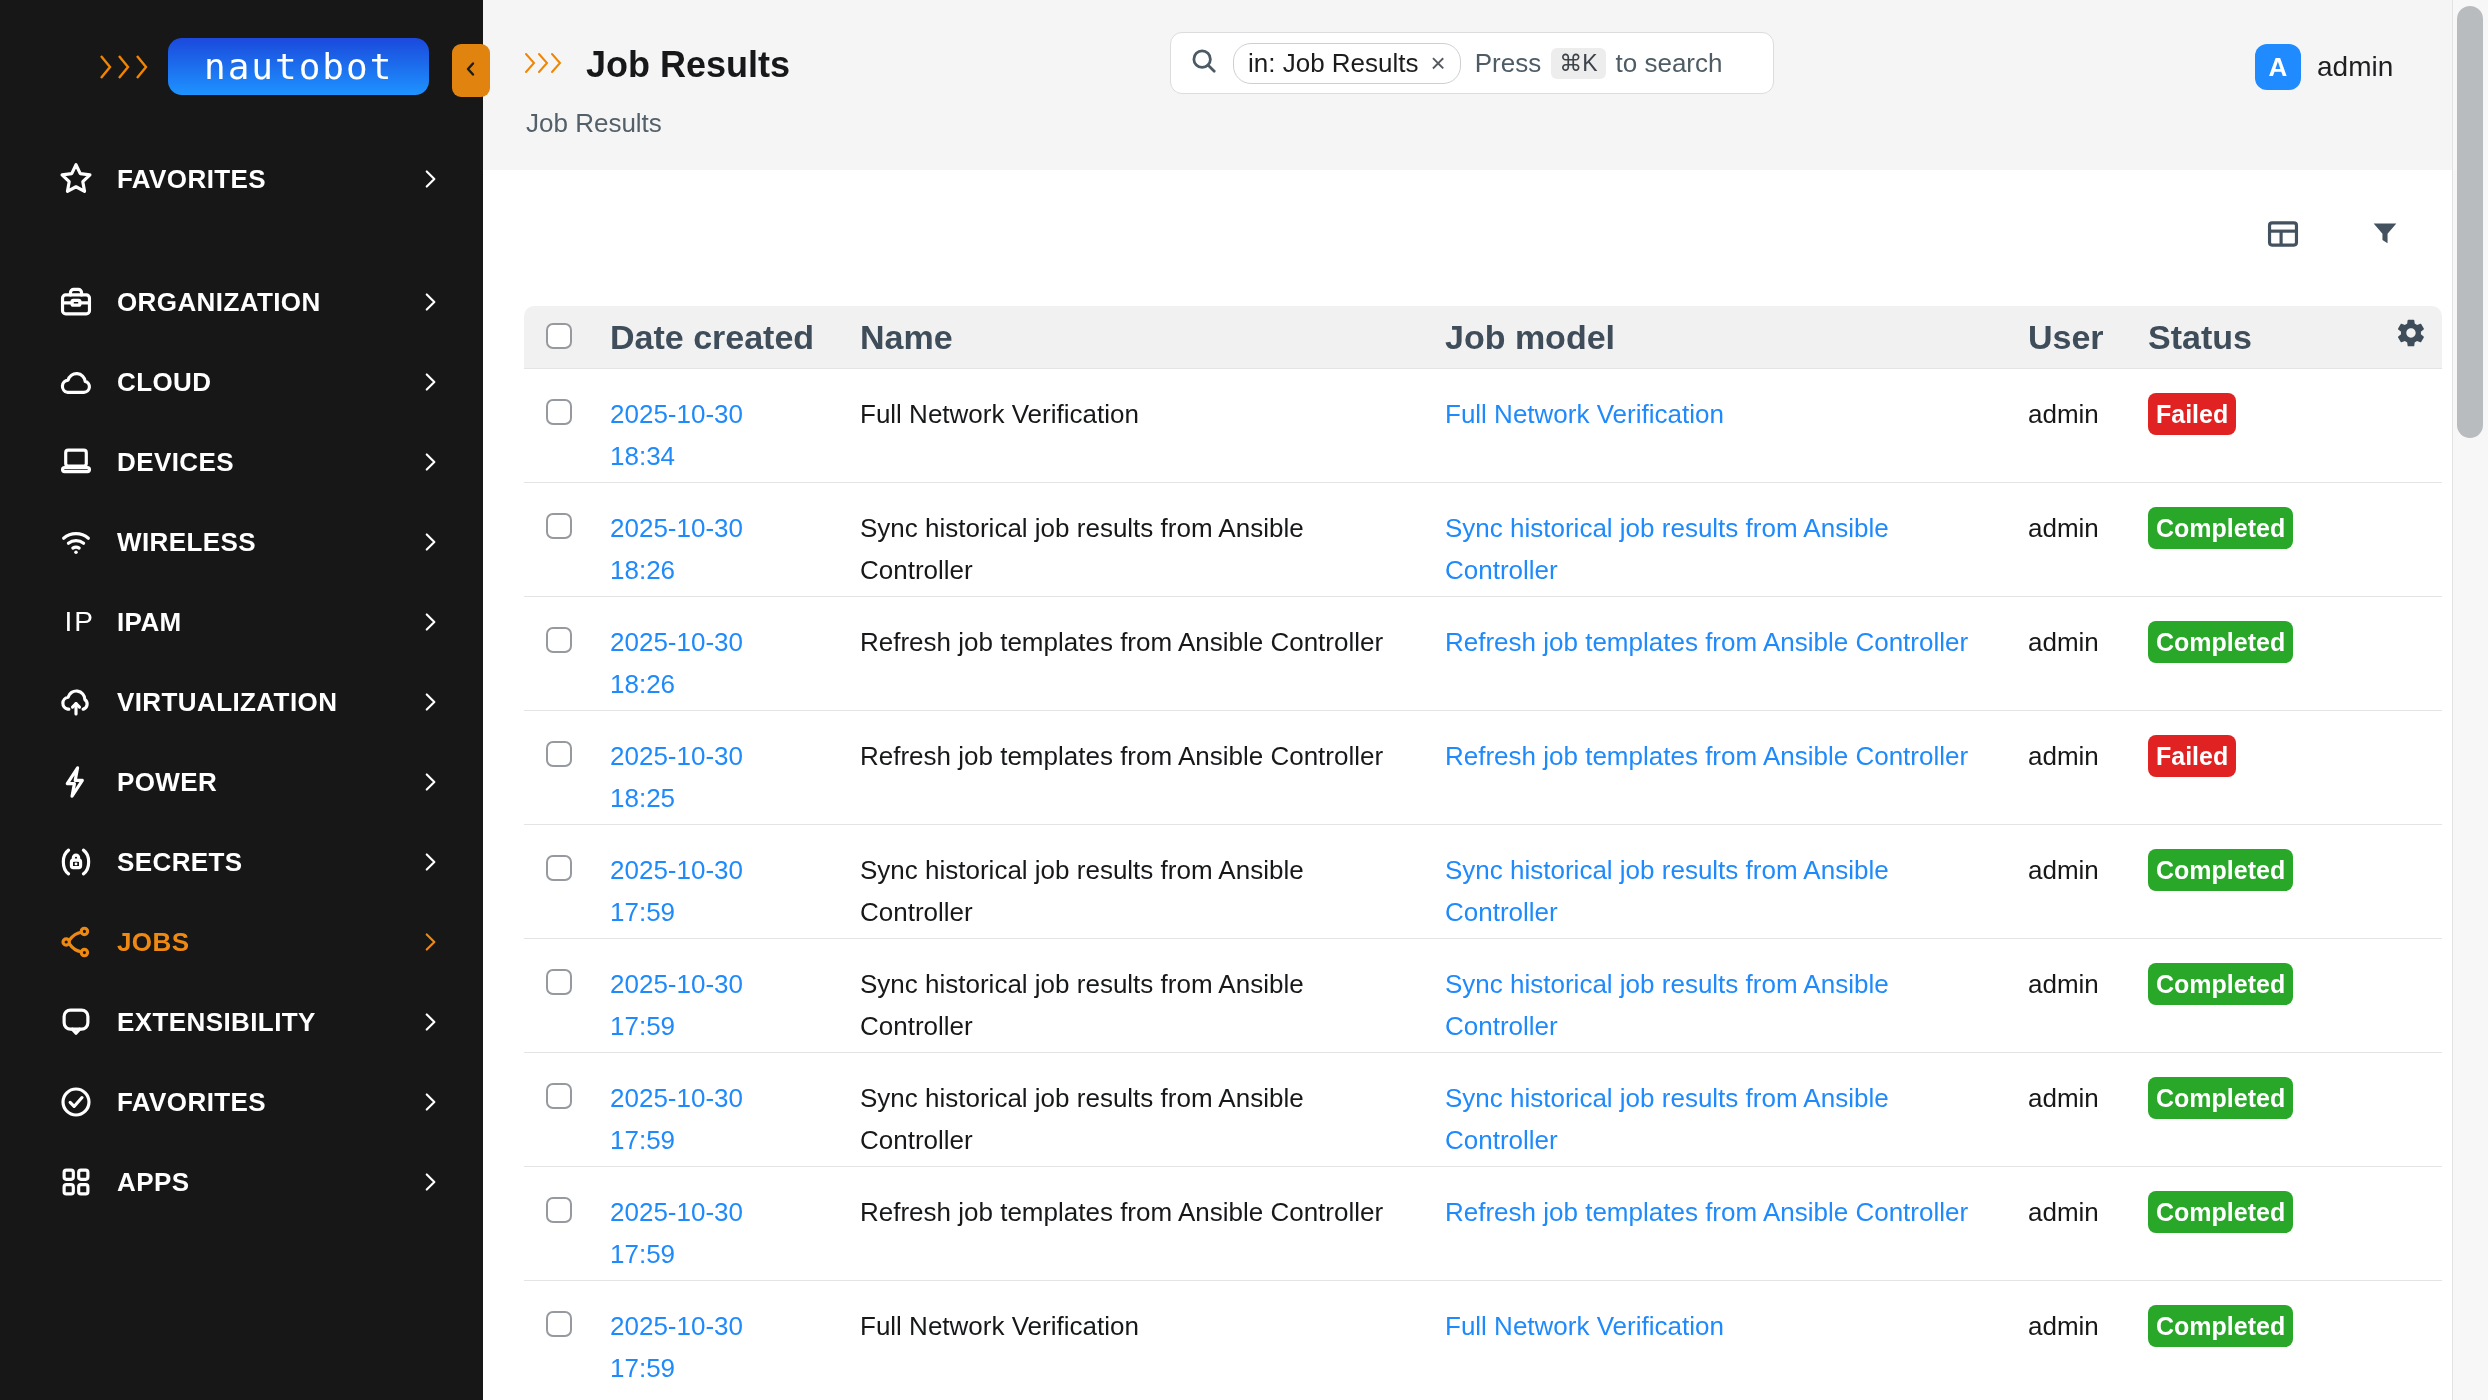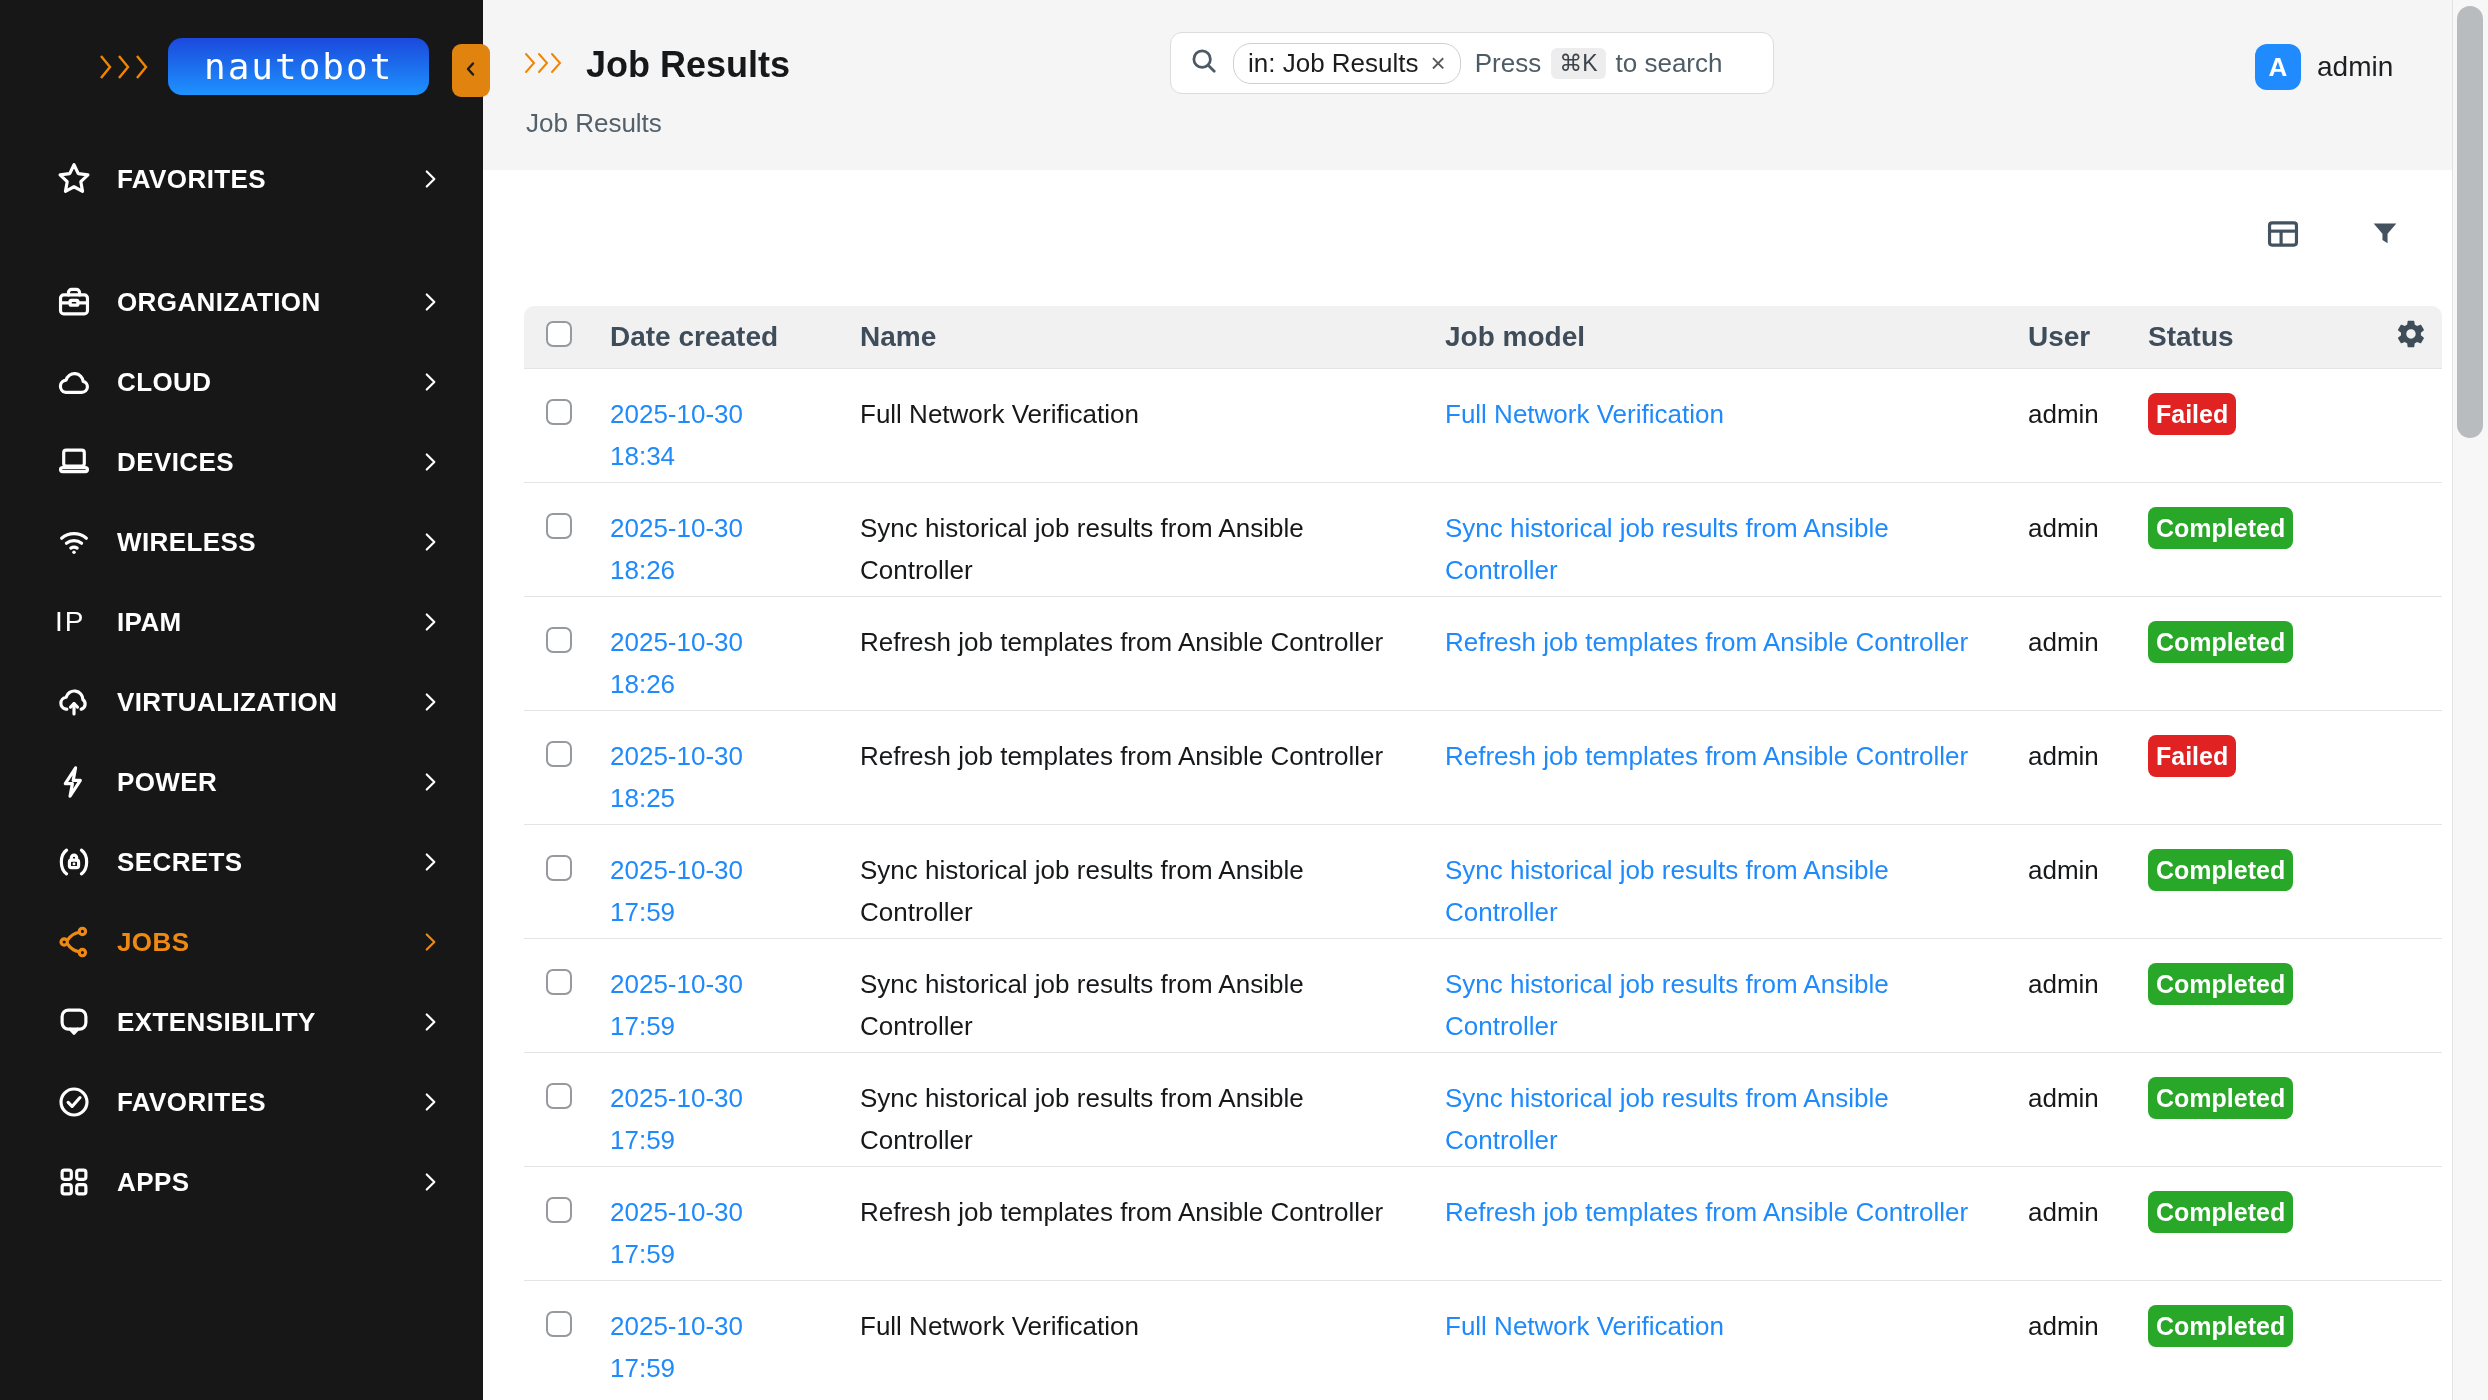--- a/index.html
+++ b/index.html
@@ -31,21 +31,21 @@
     background:#e0830f; border-radius:9px; display:flex; align-items:center; justify-content:center;
     z-index:5;
   }
   .nav{ position:absolute; top:139px; left:0; right:0; }
   .nav-item{
     height:80px; display:flex; align-items:center; padding:0 40px 0 55px;
     color:#ffffff; cursor:pointer;
   }
   .nav-item.first{ margin-bottom:43px; }
   .nav-item.active{ color:var(--accent); }
-  .nav-icon{ width:40px; display:flex; align-items:center; justify-content:flex-start; }
+  .nav-icon{ width:40px; display:flex; align-items:center; justify-content:flex-end; }
   .nav-icon svg{ display:block; }
   .ip-text{ font-size:28px; font-weight:400; letter-spacing:2px; color:currentColor; font-family:"Liberation Sans", sans-serif; }
   .nav-label{ flex:1; margin-left:22px; font-size:26px; font-weight:bold; letter-spacing:0.4px; }
   .nav-chev{ display:flex; align-items:center; }
 
   
   .main{ position:absolute; left:483px; top:0; right:0; bottom:0; background:#fff; }
   .topband{ position:absolute; left:0; top:0; right:0; height:170px; background:var(--band); }
   .title-row{ position:absolute; left:41px; top:44px; display:flex; align-items:center; gap:18px; }
   .page-title{ font-size:36px; font-weight:bold; color:#16181a; }
@@ -74,21 +74,21 @@
 
   .tool-icons{ position:absolute; top:214px; left:1780px; display:flex; gap:62px; }
   .tool-icons .ticon{ width:40px; height:40px; display:flex; align-items:center; justify-content:center; color:#44525f; }
 
   
   .table{ position:absolute; left:41px; top:306px; width:1918px; }
   .thead{
     display:grid; grid-template-columns:86px 250px 585px 583px 120px 232px 1fr;
     background:var(--thead); border-radius:10px 10px 0 0; height:62px; align-items:center;
   }
-  .thead .hcell{ font-size:28px; font-weight:bold; color:var(--headtxt); }
+  .thead .hcell{ font-size:34px; font-weight:bold; color:var(--headtxt); }
   .trow{
     display:grid; grid-template-columns:86px 250px 585px 583px 120px 232px 1fr;
     border-top:1px solid var(--border); background:#fff; min-height:114px;
   }
   .cell{ padding-top:24px; font-size:26px; line-height:42px; color:#17181a; }
   .c-check{ padding-top:26px; padding-left:22px; }
   .thead .c-check{ padding-top:0; padding-left:22px; }
   .c-name, .c-model{ padding-right:30px; }
   .checkbox{
     display:inline-block; width:26px; height:26px; background:#fff;

